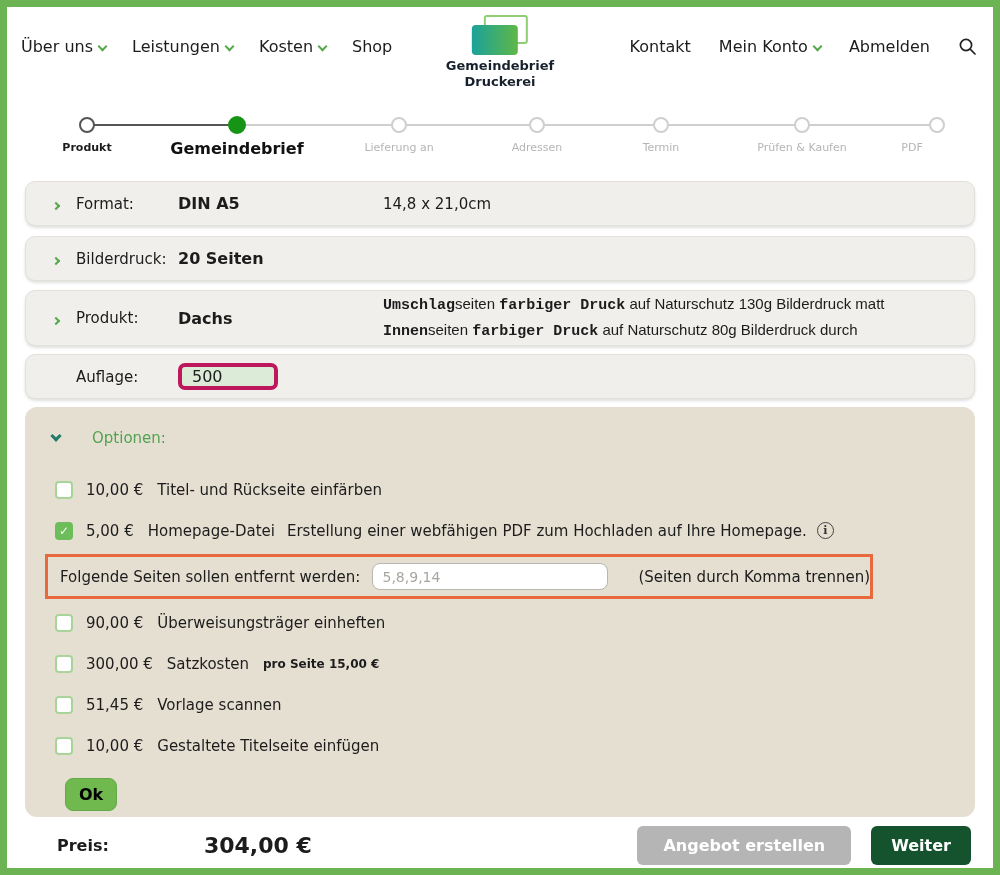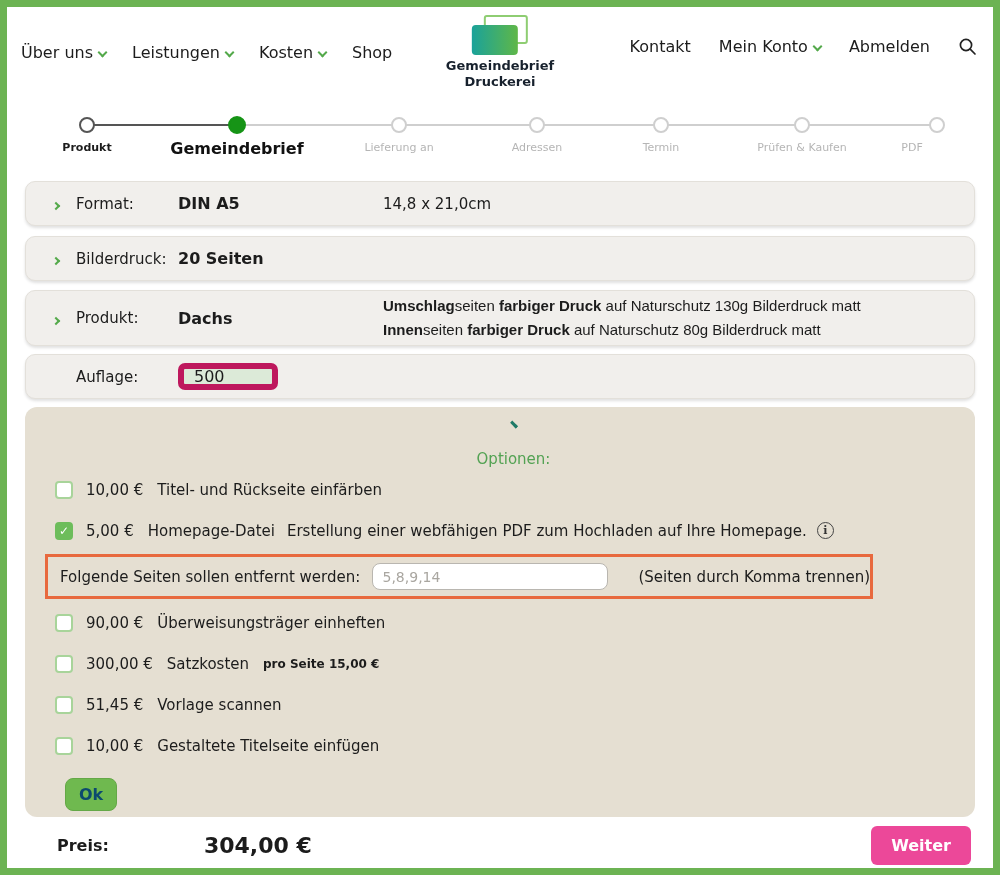--- a/index.html
+++ b/index.html
@@ -2,21 +2,21 @@
 <html><head>
 <meta charset="utf-8">
 <style>
   * { box-sizing: border-box; margin: 0; padding: 0; }
   html,body { width:1000px; height:875px; }
   body { font-family: "DejaVu Sans", "Liberation Sans", sans-serif; color:#1c1c1c; background:#fff; }
   .frame { width:1000px; height:875px; border:7px solid #6cb353; background:#fff; position:relative; overflow:hidden; }
 
   
   .header { position:relative; height:96px; }
-  .nav-left { position:absolute; left:14px; top:36px; display:flex; gap:26px; align-items:center; font-size:16px; }
+  .nav-left { position:absolute; left:14px; top:30px; display:flex; gap:26px; align-items:center; font-size:16px; }
   .nav-right { position:absolute; right:16px; top:30px; display:flex; gap:28px; align-items:center; font-size:16px; }
   .nav-item { cursor:pointer; white-space:nowrap; }
   .chev-down { display:inline-block; width:7px; height:7px; border-right:2px solid #54a94b; border-bottom:2px solid #54a94b; transform:rotate(45deg); margin-left:6px; margin-bottom:2px; }
   .logo { position:absolute; left:50%; top:8px; transform:translateX(-50%); text-align:center; cursor:pointer; }
   .logo-icon { position:relative; width:56px; height:40px; margin:0 auto; }
   .logo-back { position:absolute; right:0; top:0; width:44px; height:29px; border:2px solid #8ecd72; border-radius:3px; }
   .logo-front { position:absolute; left:0; bottom:0; width:46px; height:30px; border-radius:4px; background:linear-gradient(90deg,#1aa29a,#5fb748); }
   .logo-text { font-size:13px; font-weight:bold; color:#17212d; line-height:16px; margin-top:3px; }
   .search-btn svg { display:block; }
 
@@ -32,53 +32,53 @@
   .step-label.active { color:#111; font-weight:bold; font-size:16px; top:32px; }
 
   
   .row { margin:0 18px; background:#f1efec; border:1px solid #e3e0da; border-radius:10px; box-shadow:0 2px 3px rgba(0,0,0,.12); display:flex; align-items:center; cursor:pointer; }
   .row .chev-cell { width:23px; margin-left:27px; }
   .chev-right { display:inline-block; width:6px; height:6px; border-right:2px solid #54a94b; border-bottom:2px solid #54a94b; transform:rotate(-45deg); }
   .row .lbl { width:102px; font-size:15px; }
   .row .val { width:205px; font-size:16px; font-weight:bold; }
   .row .desc { font-size:15px; }
   .prod-desc { font-family:"Liberation Sans", sans-serif; font-size:15px; line-height:24px; }
-  .prod-desc b { font-weight:bold; }
-  .auflage-input { width:100px; height:27px; background:#dcead8; border:6px solid #be185d; border-radius:7px; padding-left:10px; font-size:16px; font-family:inherit; color:#1c1c1c; }
+  .prod-desc b { font-weight:bold;font-family:Liberation Mono, monospace; }
+  .auflage-input { width:100px; height:27px; background:#dcead8; border:4px solid #be185d; border-radius:7px; padding-left:10px; font-size:16px; font-family:inherit; color:#1c1c1c; }
 
   
   .panel { margin:8px 18px 0 18px; height:410px; background:#e5dfd2; border-radius:12px; padding-top:16px; }
-  .opt-header { margin-left:27px; height:30px; display:flex; align-items:center; gap:20px; cursor:pointer;flex-direction:column; }
+  .opt-header { margin-left:27px; height:30px; display:flex; align-items:center; gap:32px; cursor:pointer; }
   .chev-down-teal { display:inline-block; width:8px; height:8px; border-right:3px solid #1f7a68; border-bottom:3px solid #1f7a68; transform:rotate(45deg); margin-bottom:4px; }
   .opt-title { font-size:15px; color:#53a253; }
   .opt-row { margin-left:30px; height:41px; display:flex; align-items:center; font-size:15px; }
   .checkbox { width:18px; height:18px; border-radius:4px; background:#fff; border:2px solid #a8d49a; margin-right:13px; flex:none; cursor:pointer; display:flex; align-items:center; justify-content:center; }
   .checkbox.checked { background:#6dbd5b; border-color:#6dbd5b; color:#fff; font-size:12px; font-weight:bold; }
   .opt-price { margin-right:14px; white-space:nowrap; }
   .opt-label { white-space:nowrap; }
   .opt-desc { margin-left:12px; white-space:nowrap; }
   .opt-note { margin-left:14px; font-size:12px; font-weight:bold; white-space:nowrap; }
   .info-icon { display:inline-flex; align-items:center; justify-content:center; width:17px; height:17px; border:1.5px solid #444; border-radius:50%; font-size:11px; font-weight:bold; color:#333; margin-left:10px; cursor:pointer; font-family:"DejaVu Serif", serif; }
 
   .highlight-row { margin:3px 102px 3px 20px; border:3px solid #e8693e; display:flex; align-items:center; padding:6px 0 6px 12px; background:transparent; }
   .highlight-row .hl-label { width:313px; font-size:15px; }
   .remove-input { width:238px; height:27px; border:1px solid #b9b6b0; border-radius:8px; padding-left:10px; font-size:14px; font-family:inherit; color:#1c1c1c; background:#fff; }
   .remove-input::placeholder { color:#a9a6a0; }
   .auflage-input::placeholder { color:#a9a6a0; }
   .hl-note { margin-left:30px; font-size:15px; white-space:nowrap; }
 
-  .ok-btn { margin:12px 0 0 40px; background:#6fb94f; color:#0c4a6e; font-weight:bold; font-size:16px; border:1px solid #64a847; border-radius:8px; padding:6px 13px; cursor:pointer; font-family:inherit; }
+  .ok-btn { margin:12px 0 0 40px; background:#6fb94f; color:#000000; font-weight:bold; font-size:16px; border:1px solid #64a847; border-radius:8px; padding:6px 13px; cursor:pointer; font-family:inherit; }
 
   
   .footer { height:51px; display:flex; align-items:center; padding:6px 22px 0 50px; }
   .price-label { font-size:16px; font-weight:bold; }
   .price-value { font-size:22px; font-weight:bold; margin-left:95px; }
   .spacer { flex:1; }
   .btn-gray { background:#b5b5b5; color:#fff; font-weight:bold; font-size:16px; border:none; border-radius:6px; padding:10px 26px; margin-right:20px; cursor:pointer; font-family:inherit; }
-  .btn-green { background:#ec4899; color:#fff; font-weight:bold; font-size:16px; border:none; border-radius:6px; padding:10px 20px; cursor:pointer; font-family:inherit; }
+  .btn-green { background:#14532d; color:#fff; font-weight:bold; font-size:16px; border:none; border-radius:6px; padding:10px 20px; cursor:pointer; font-family:inherit; }
 </style>
 </head>
 <body>
 
 <div class="frame">
 
   <div class="header">
     <div class="nav-left">
       <span class="nav-item"><span>Über uns</span><span class="chev-down"></span></span>
       <span class="nav-item"><span>Leistungen</span><span class="chev-down"></span></span>
@@ -141,21 +141,21 @@
     <span class="lbl">Bilderdruck:</span>
     <span class="val">20 Seiten</span>
   </div>
 
   <div class="row" style="margin-top:9px; height:56px;">
     <span class="chev-cell"><span class="chev-right"></span></span>
     <span class="lbl">Produkt:</span>
     <span class="val">Dachs</span>
     <span class="prod-desc">
       <span style="display:block;"><b>Umschlag</b><span>seiten </span><b>farbiger Druck</b><span> auf Naturschutz 130g Bilderdruck matt</span></span>
-      <span style="display:block;"><b>Innen</b><span>seiten </span><b>farbiger Druck</b><span> auf Naturschutz 80g Bilderdruck matt</span></span>
+      <span style="display:block;"><b>Innen</b><span>seiten </span><b>farbiger Druck</b><span> auf Naturschutz 80g Bilderdruck durch</span></span>
     </span>
   </div>
 
   <div class="row" style="margin-top:8px; height:45px;">
     <span class="chev-cell"></span>
     <span class="lbl">Auflage:</span>
     <input class="auflage-input" type="text" value="500" style="">
   </div>
 
   <div class="panel">
@@ -211,16 +211,17 @@
       <span class="opt-label">Gestaltete Titelseite einfügen</span>
     </div>
 
     <button class="ok-btn">Ok</button>
   </div>
 
   <div class="footer">
     <span class="price-label">Preis:</span>
     <span class="price-value">304,00 €</span>
     <span class="spacer"></span>
+    <button class="btn-gray">Angebot erstellen</button>
     <button class="btn-green">Weiter</button>
   </div>
 
 </div>
 
 </body></html>

